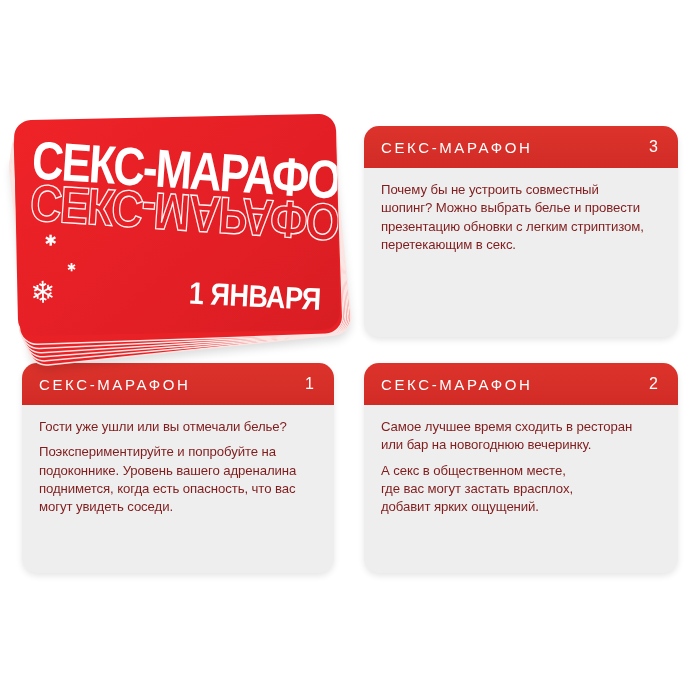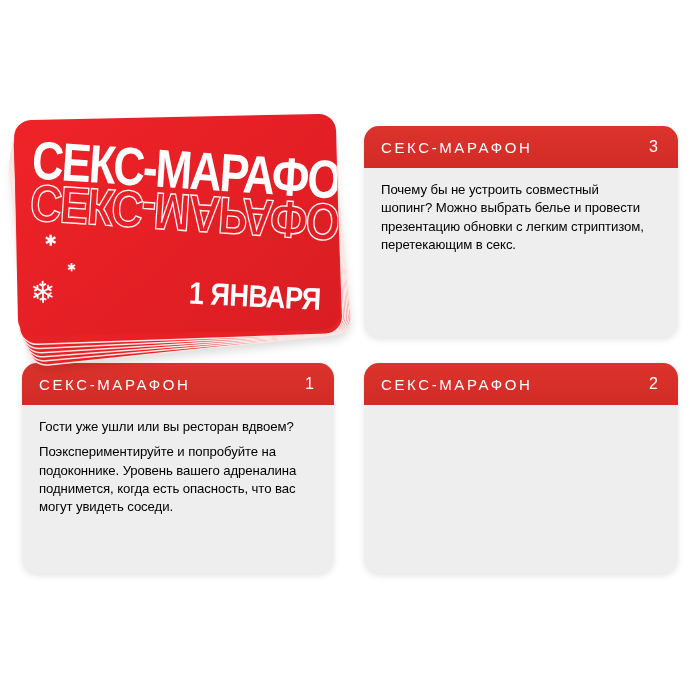--- a/index.html
+++ b/index.html
@@ -116,21 +116,21 @@
   .card-title {
     font-size: 15px;
     letter-spacing: 2.6px;
     white-space: nowrap;
   }
   .card-number {
     font-size: 16px;
   }
   .card-body {
     padding: 13px 14px 0 17px;
-    color: #000000;
+    color: #7f1d1d;
   }
   .card-body p {
     margin: 0 0 7px 0;
     font-size: 13.2px;
     line-height: 18.3px;
     letter-spacing: -0.1px;
     white-space: pre-line;
   }
 </style>
 </head>
@@ -170,26 +170,33 @@
 перетекающим в секс.</p>
   </div>
 </div>
 
 <div class="card pos-1">
   <div class="card-header">
     <span class="card-title">СЕКС-МАРАФОН</span>
     <span class="card-number">1</span>
   </div>
   <div class="card-body">
-    <p>Гости уже ушли или вы ресторан вдвоем?</p>
+    <p>Гости уже ушли или вы отмечали белье?</p>
     <p>Поэкспериментируйте и попробуйте на
 подоконнике. Уровень вашего адреналина
 поднимется, когда есть опасность, что вас
 могут увидеть соседи.</p>
   </div>
 </div>
 
 <div class="card pos-2">
   <div class="card-header">
     <span class="card-title">СЕКС-МАРАФОН</span>
     <span class="card-number">2</span>
   </div>
+  <div class="card-body">
+    <p>Самое лучшее время сходить в ресторан
+или бар на новогоднюю вечеринку.</p>
+    <p>А секс в общественном месте,
+где вас могут застать врасплох,
+добавит ярких ощущений.</p>
+  </div>
 </div>
 
 </body></html>

